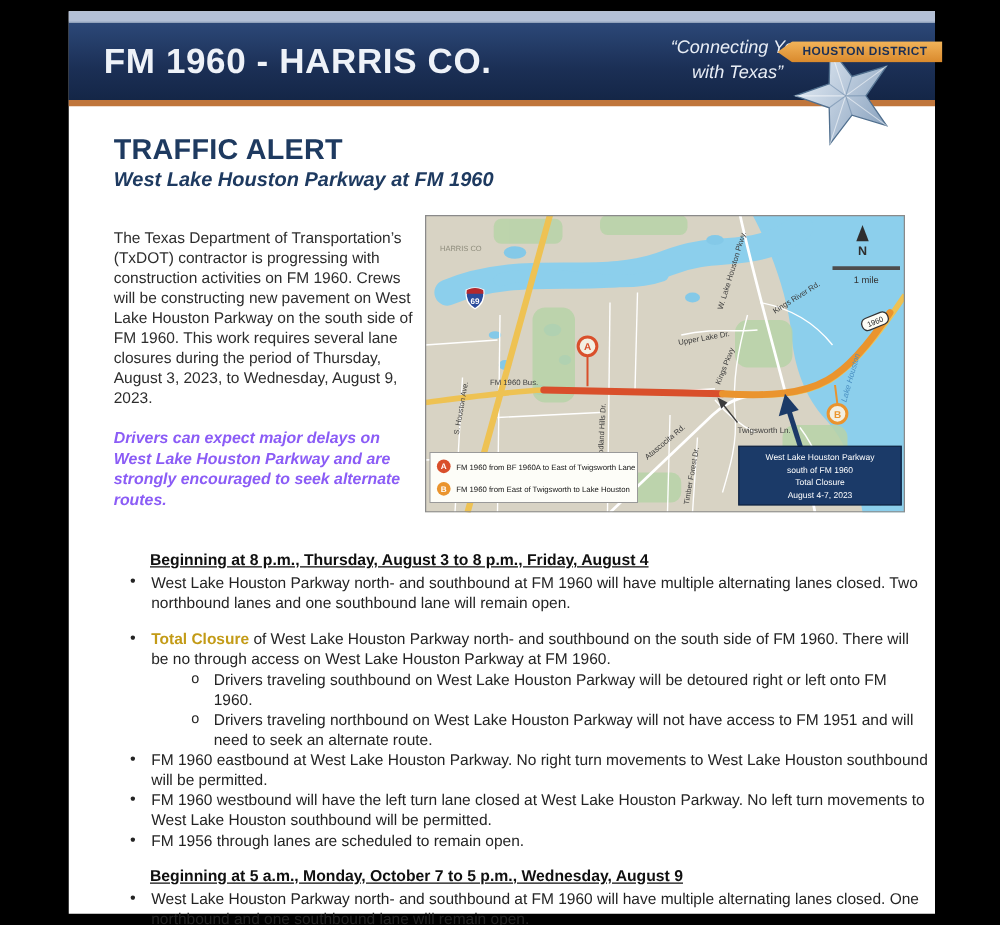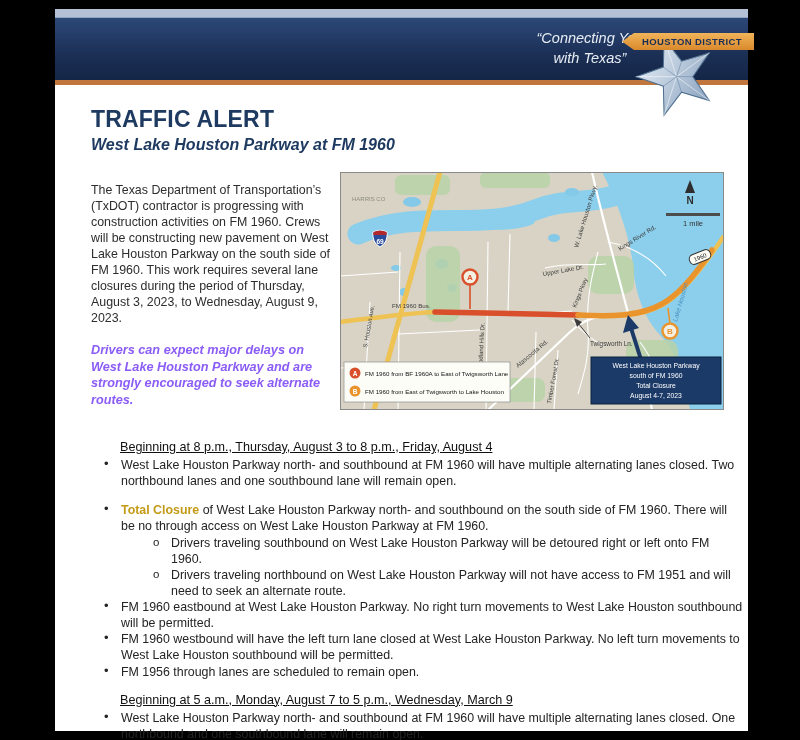--- a/index.html
+++ b/index.html
@@ -27,37 +27,38 @@
   .alert-sub{color:var(--heading-navy,#1e3a60);font-size:16px;font-weight:bold;font-style:italic;margin-top:3px;}
   .cols{display:flex;margin-top:12px;}
   .leftcol{width:246px;flex:none;}
   .intro{font-size:12.4px;line-height:1.29;color:#2d2d2d;margin-top:16px;}
   .emphasis{font-size:12.7px;line-height:1.3;color:#8b5cf6;font-weight:bold;font-style:italic;margin-top:16px;}
   .mapwrap{flex:none;margin-left:3px;margin-top:6px;}
   svg text{font-family:"Liberation Sans",sans-serif;}
   
   .sections{margin-top:26px;width:652px;}
   .section{margin-bottom:13px;}
-  .sec-head{font-size:12.6px;font-weight:normal;color:#101010;text-decoration:underline;margin-bottom:3px;padding-left:29px;}
+  .sec-head{font-size:12.6px;font-weight:bold;color:#101010;text-decoration:underline;margin-bottom:3px;padding-left:29px;}
   .bullet{position:relative;font-size:12.4px;line-height:1.3;color:#242424;}
   .bullet .marker{position:absolute;color:#242424;}
   .bullet.l1{padding-left:30px;}
   .bullet.l1 .marker{left:13px;top:-1px;font-size:13px;}
   .bullet.l2{padding-left:80px;}
   .bullet.l2 .marker{left:62px;top:0;font-size:11.5px;}
   .gold{color:var(--gold,#c39b17);font-weight:bold;}
 </style>
 </head>
 <body>
 
 <div class="page">
 
   <div class="hdr">
     <div class="strip-top"></div>
     <div class="banner">
+      <div class="banner-title">FM 1960 - HARRIS CO.</div>
       <div class="tagline">
         <div>“Connecting You</div>
         <div>with Texas”</div>
       </div>
     </div>
     <div class="strip-orange"></div>
     <div class="badge">
       <span>HOUSTON DISTRICT</span>
     </div>
     <svg class="star" viewBox="0 0 100 100">
@@ -248,18 +249,18 @@
         </div>
         <div class="section">
           <div class="bullet l1"><span class="marker">•</span><span><span class="gold">Total Closure</span> of West Lake Houston Parkway north- and southbound on the south side of FM 1960. There will be no through access on West Lake Houston Parkway at FM 1960.</span></div>
           <div class="bullet l2"><span class="marker">o</span><span>Drivers traveling southbound on West Lake Houston Parkway will be detoured right or left onto FM 1960.</span></div>
           <div class="bullet l2"><span class="marker">o</span><span>Drivers traveling northbound on West Lake Houston Parkway will not have access to FM 1951 and will need to seek an alternate route.</span></div>
           <div class="bullet l1"><span class="marker">•</span><span>FM 1960 eastbound at West Lake Houston Parkway. No right turn movements to West Lake Houston southbound will be permitted.</span></div>
           <div class="bullet l1"><span class="marker">•</span><span>FM 1960 westbound will have the left turn lane closed at West Lake Houston Parkway. No left turn movements to West Lake Houston southbound will be permitted.</span></div>
           <div class="bullet l1"><span class="marker">•</span><span>FM 1956 through lanes are scheduled to remain open.</span></div>
         </div>
         <div class="section">
-          <div class="sec-head">Beginning at 5 a.m., Monday, August 7 to 5 p.m., Wednesday, March 9</div>
+          <div class="sec-head">Beginning at 5 a.m., Monday, October 7 to 5 p.m., Wednesday, August 9</div>
           <div class="bullet l1"><span class="marker">•</span><span>West Lake Houston Parkway north- and southbound at FM 1960 will have multiple alternating lanes closed.  One northbound and one southbound lane will remain open.</span></div>
         </div>
       </div>
   </div>
 </div>
 
 </body></html>

